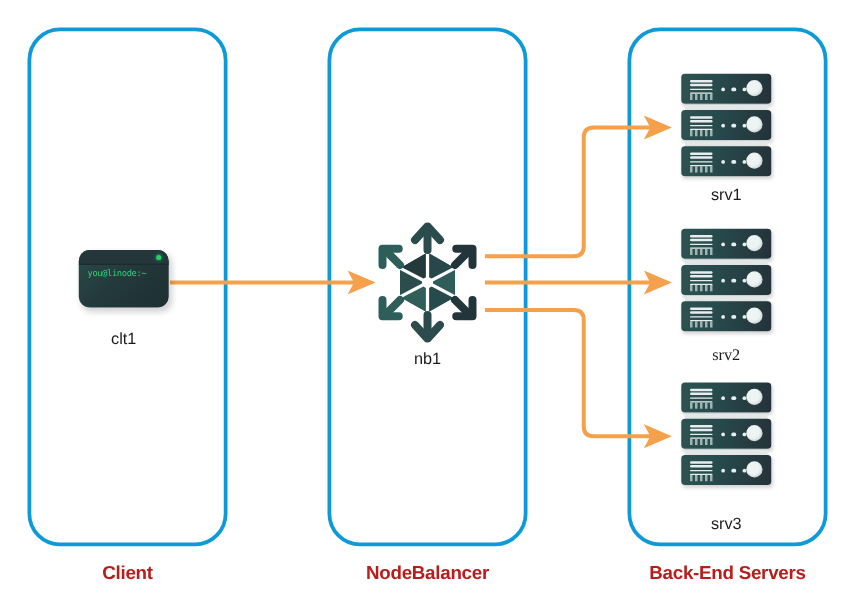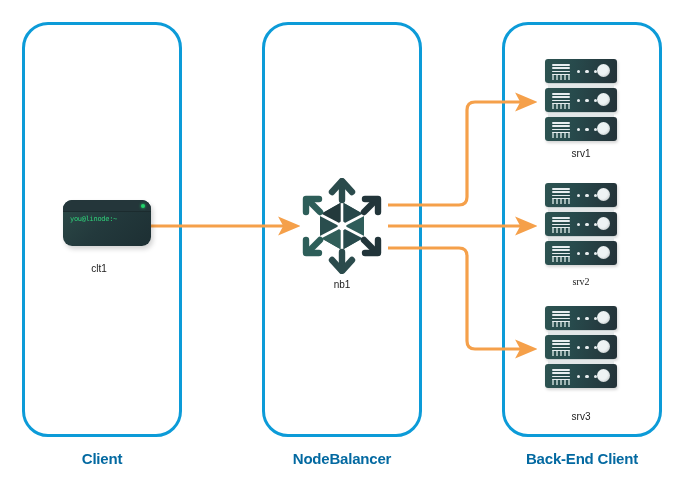--- a/index.html
+++ b/index.html
@@ -25,30 +25,30 @@
     border: 3px solid #0c9bd8;
     border-radius: 26px;
     background: #ffffff;
     box-sizing: border-box;
   }
   .group-label {
     position: absolute;
     text-align: center;
     font-size: 15px;
     font-weight: bold;
-    color: #0369a1;
+    color: #b91c1c;
     letter-spacing: -0.2px;
     white-space: nowrap;
   }
 
   
   .node-label {
     position: absolute;
     text-align: center;
-    font-size: 10px;
+    font-size: 13px;
     color: #1b1b1b;
     white-space: nowrap;
   }
 
   
   .terminal {
     position: absolute;
     border-radius: 9px;
     background: linear-gradient(135deg, #2c4a48 0%, #23393c 48%, #1d2f33 100%);
     box-shadow: 2px 3px 5px rgba(0,0,0,0.18);
@@ -197,21 +197,21 @@
 
     <path d="M136,226 L296,226" fill="none" stroke="#f5a04a" stroke-width="3.2" marker-end="url(#arrowhead)"></path>
 
     <path d="M388,205 L459,205 Q467,205 467,197 L467,110 Q467,102 475,102 L533,102" fill="none" stroke="#f5a04a" stroke-width="3.2" stroke-linejoin="round" marker-end="url(#arrowhead)"></path>
 
     <path d="M388,226 L533,226" fill="none" stroke="#f5a04a" stroke-width="3.2" marker-end="url(#arrowhead)"></path>
 
     <path d="M388,248 L459,248 Q467,248 467,256 L467,341 Q467,349 475,349 L533,349" fill="none" stroke="#f5a04a" stroke-width="3.2" stroke-linejoin="round" marker-end="url(#arrowhead)"></path>
   </svg>
 
-  <div class="terminal" style="left:63px; top:200px; width:88px; height:46px;text-align:center;">
+  <div class="terminal" style="left:63px; top:200px; width:72px; height:46px;text-align:center;">
     <div class="terminal-bar"></div>
     <div class="terminal-dot"></div>
     <div class="terminal-text">you@linode:~</div>
   </div>
   <div class="node-label" style="left:49px; top:263px; width:100px;">clt1</div>
 
   <div class="nb-icon" style="left:296px; top:178px; width:92px; height:96px;">
     <svg width="92" height="96" viewBox="0 0 92 96" xmlns="http://www.w3.org/2000/svg">
 
       <g>
@@ -460,15 +460,15 @@
           <i></i>
           <i></i>
         </div>
       <div class="sv-knob"></div>
     </div>
   </div>
   <div class="node-label" style="left:531px; top:399px; width:100px;margin-top:12px;">srv3</div>
 
   <div class="group-label" style="left:22px; top:450px; width:160px;">Client</div>
   <div class="group-label" style="left:262px; top:450px; width:160px;">NodeBalancer</div>
-  <div class="group-label" style="left:502px; top:450px; width:160px;">Back-End Client</div>
+  <div class="group-label" style="left:502px; top:450px; width:160px;">Back-End Servers</div>
 
 </div>
 
 </body></html>

